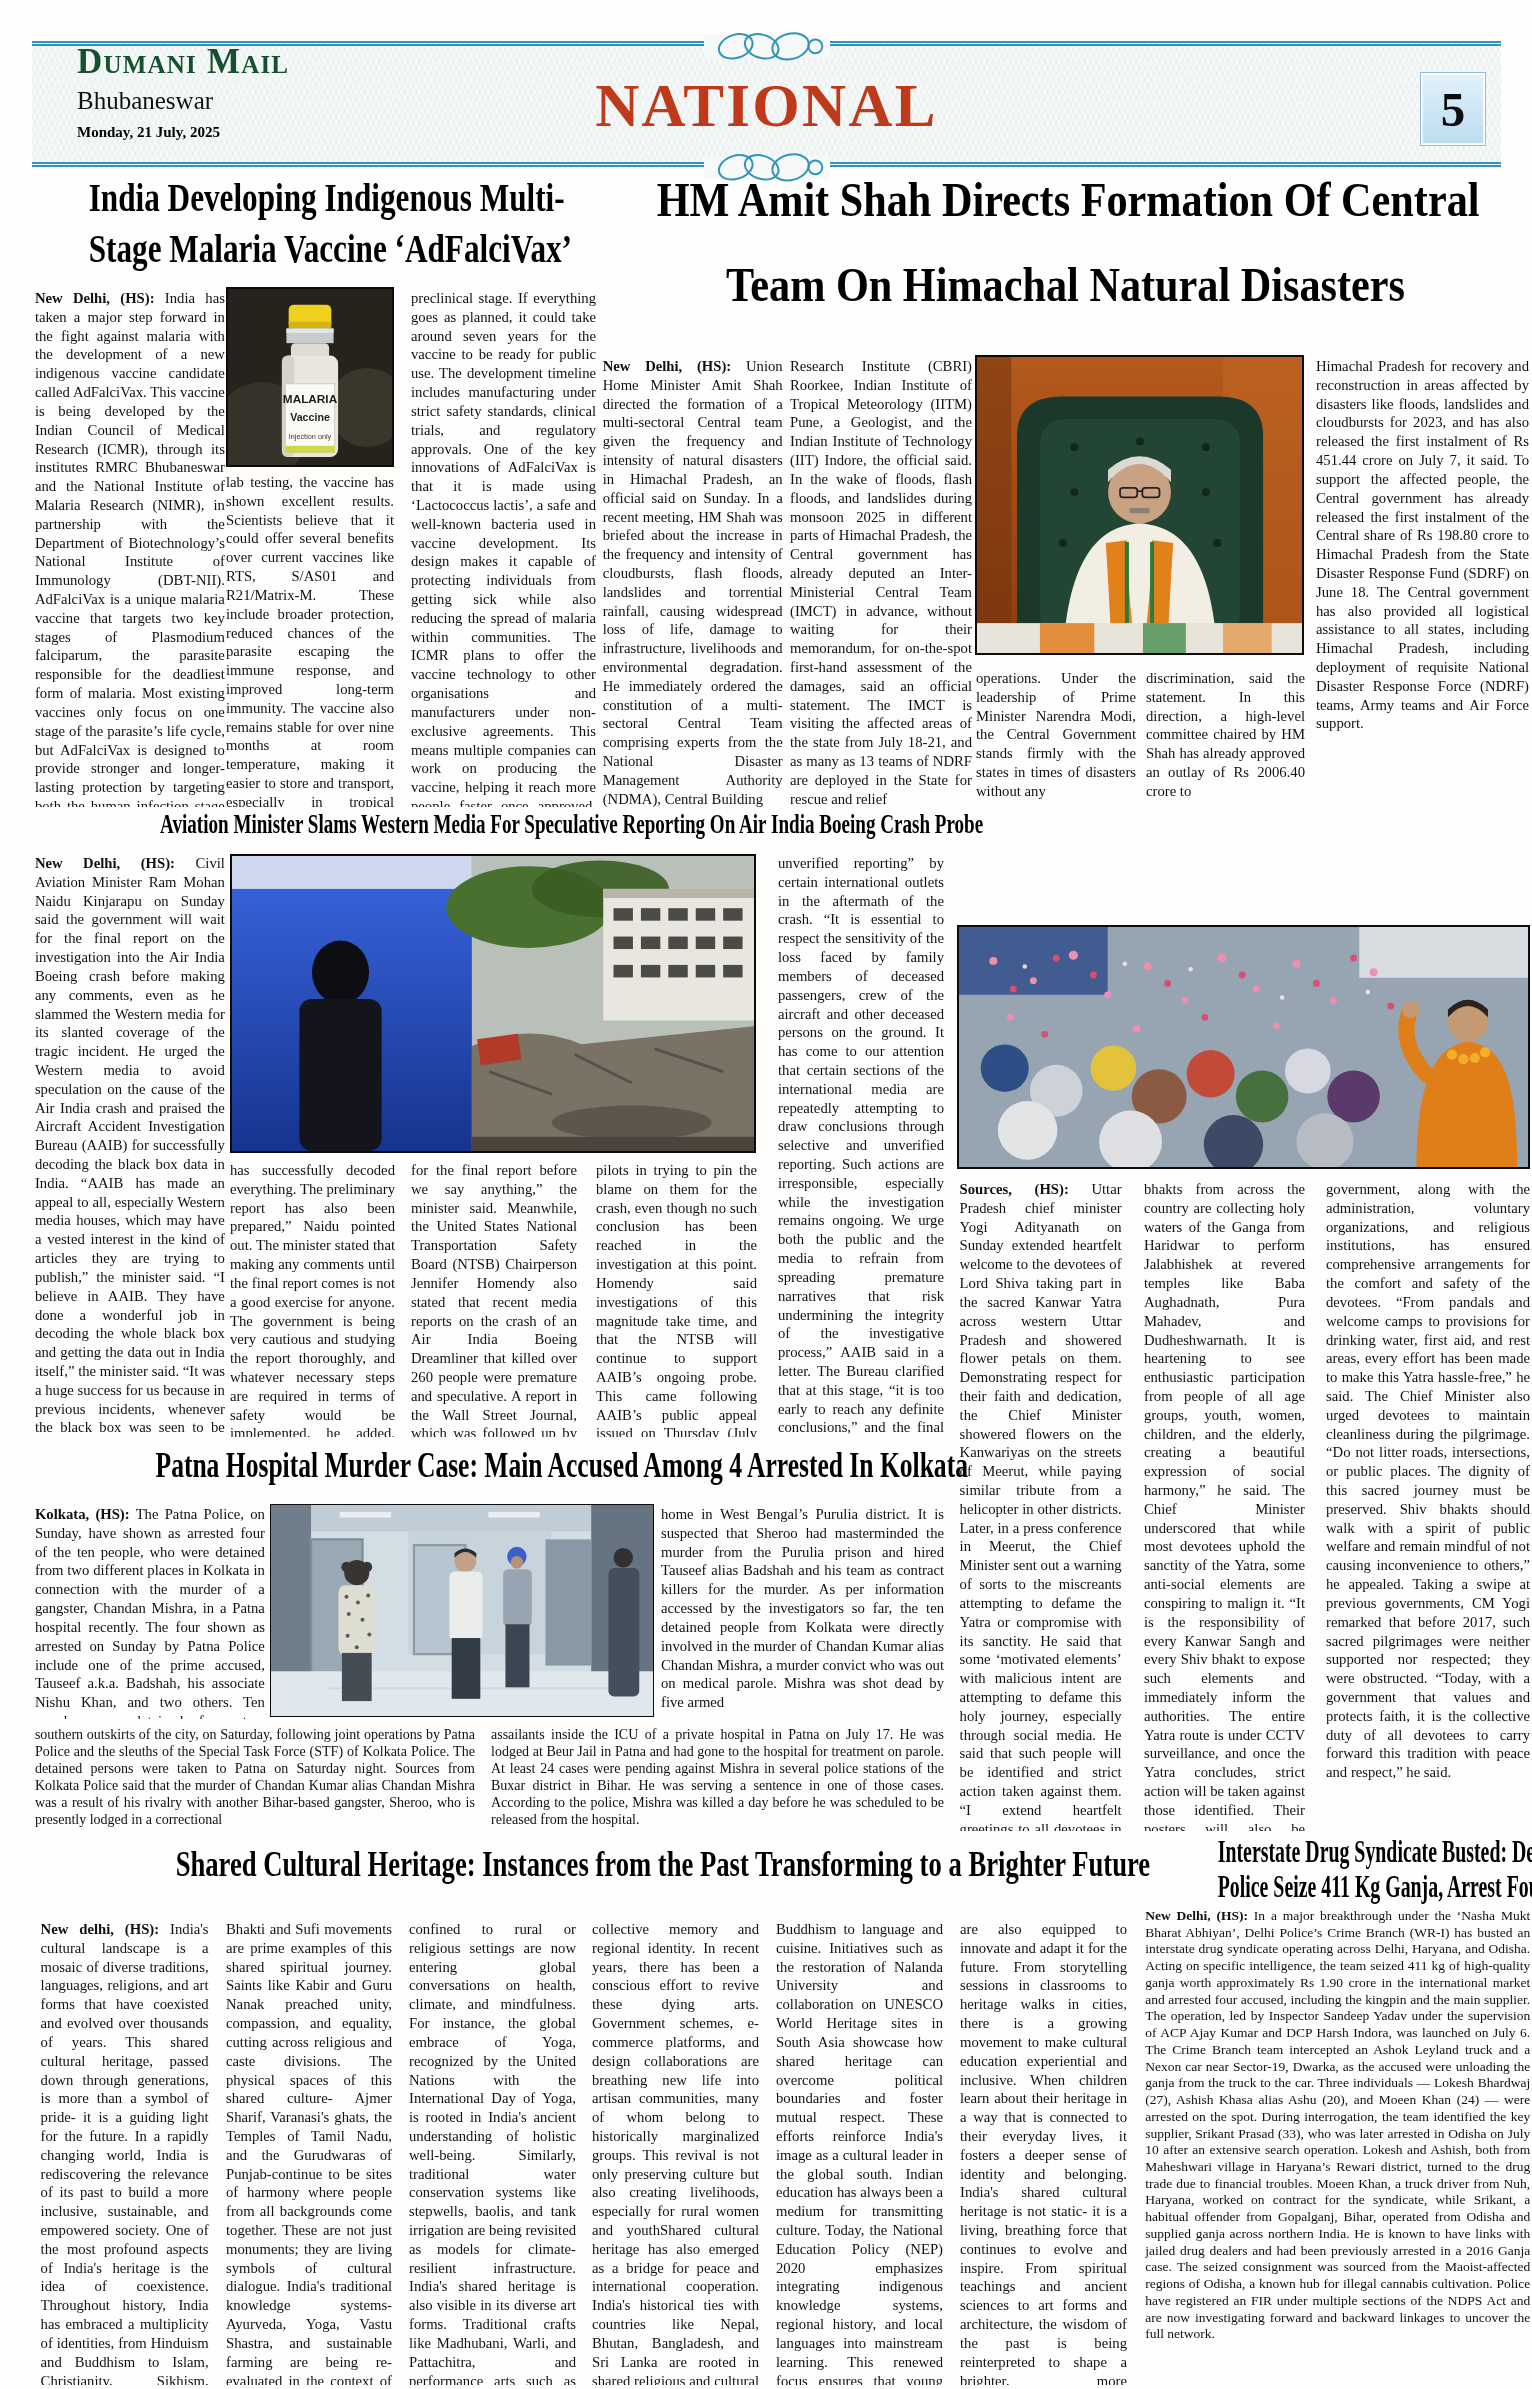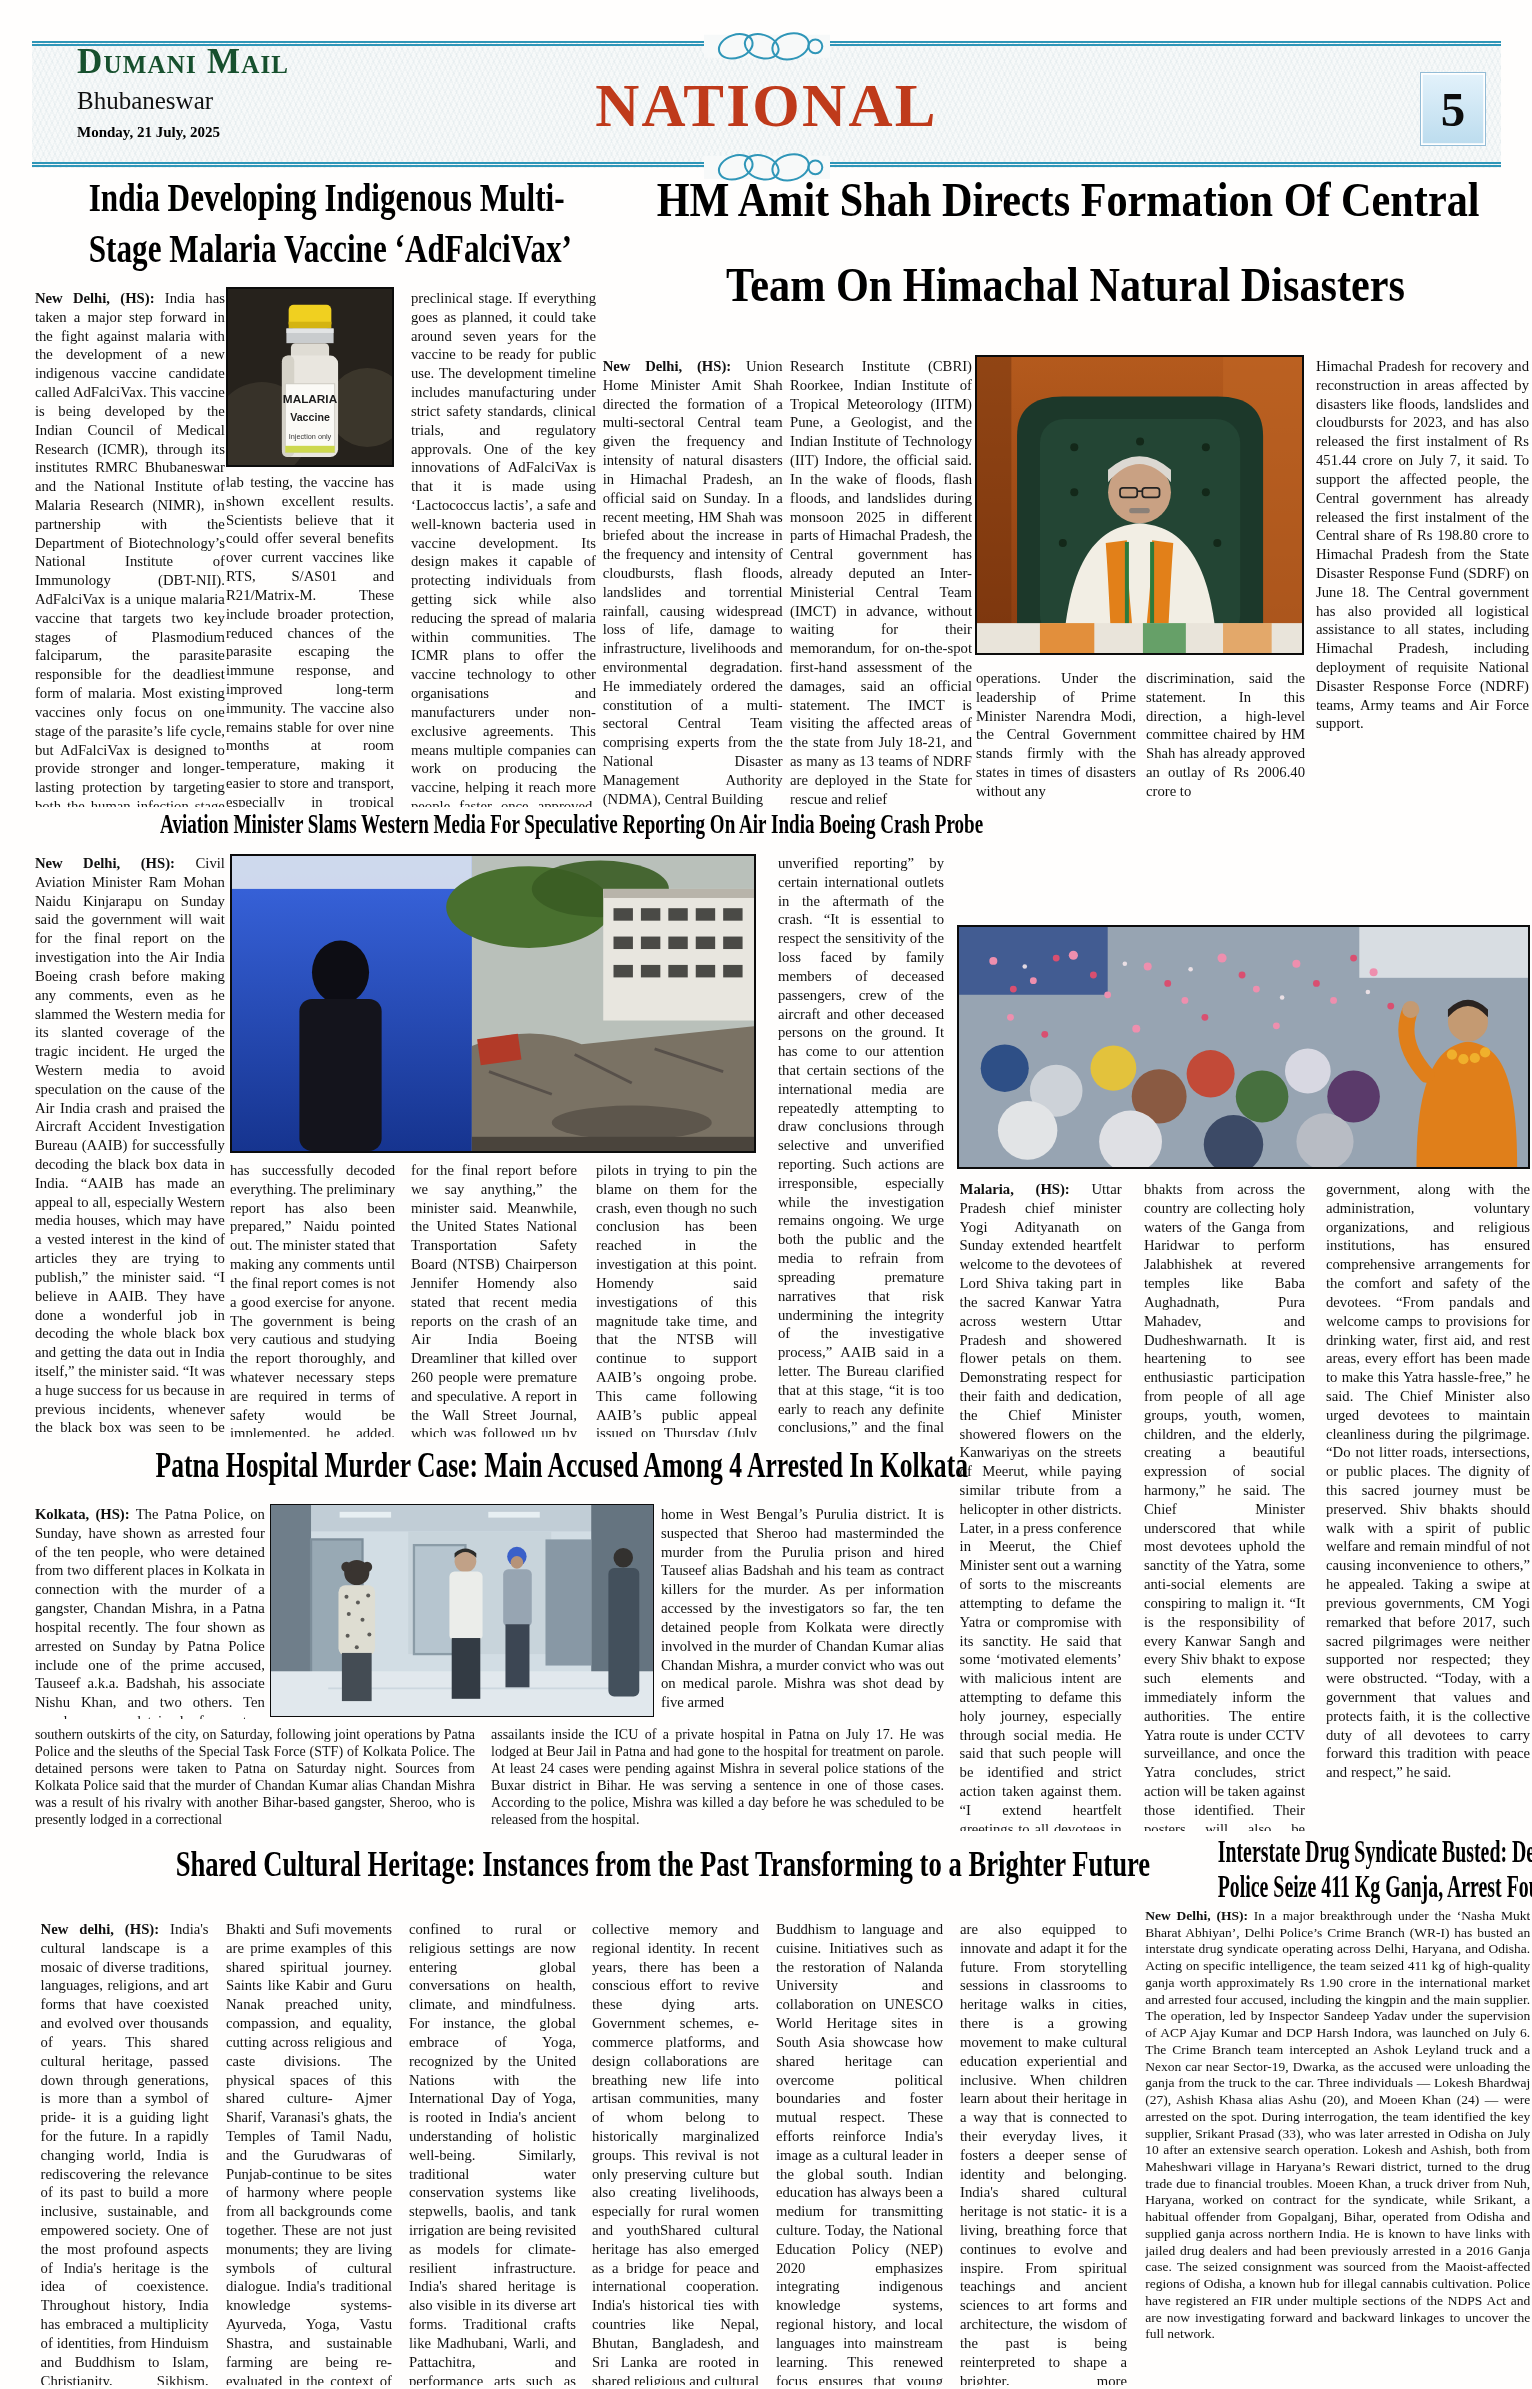--- a/index.html
+++ b/index.html
@@ -317,21 +317,21 @@
         <g fill="#f3e6ea" opacity="0.9">
             <circle cx="115" cy="70" r="4"></circle>
             <circle cx="290" cy="65" r="4"></circle>
             <circle cx="405" cy="75" r="4"></circle>
             <circle cx="565" cy="125" r="4"></circle>
             <circle cx="715" cy="115" r="4"></circle>
           </g>
       </svg>
     </div>
     <div class="body-col" style="left:4.6px; top:375px; width:162px; height:651px;">
-      <span class="dl">Malaria, (HS):</span>
+      <span class="dl">Sources, (HS):</span>
       <span>Uttar Pradesh chief minister Yogi Adityanath on Sunday extended heartfelt welcome to the devotees of Lord Shiva taking part in the sacred Kanwar Yatra across western Uttar Pradesh and showered flower petals on them. Demonstrating respect for their faith and dedication, the Chief Minister showered flowers on the Kanwariyas on the streets of Meerut, while paying similar tribute from a helicopter in other districts. Later, in a press conference in Meerut, the Chief Minister sent out a warning of sorts to the miscreants attempting to defame the Yatra or compromise with its sanctity. He said that some ‘motivated elements’ with malicious intent are attempting to defame this holy journey, especially through social media. He said that such people will be identified and strict action taken against them. “I extend heartfelt greetings to all devotees in this auspicious month of Sawan,” CM Yogi said. “Lakhs of Lord Shiva</span>
     </div>
     <div class="body-col" style="left:189px; top:375px; width:161px; height:651px;">
       <span>bhakts from across the country are collecting holy waters of the Ganga from Haridwar to perform Jalabhishek at revered temples like Baba Aughadnath, Pura Mahadev, and Dudheshwarnath. It is heartening to see enthusiastic participation from people of all age groups, youth, women, children, and the elderly, creating a beautiful expression of social harmony,” he said. The Chief Minister underscored that while most devotees uphold the sanctity of the Yatra, some anti-social elements are conspiring to malign it. “It is the responsibility of every Kanwar Sangh and every Shiv bhakt to expose such elements and immediately inform the authorities. The entire Yatra route is under CCTV surveillance, and once the Yatra concludes, strict action will be taken against those identified. Their posters will also be displayed publicly,” he stated. Highlighting the extensive preparations made for the smooth conduct of the Yatra, CM Yogi said that the</span>
     </div>
     <div class="body-col" style="left:371px; top:375px; width:204px; height:651px;">
       <span>government, along with the administration, voluntary organizations, and religious institutions, has ensured comprehensive arrangements for the comfort and safety of the devotees. “From pandals and welcome camps to provisions for drinking water, first aid, and rest areas, every effort has been made to make this Yatra hassle-free,” he said. The Chief Minister also urged devotees to maintain cleanliness during the pilgrimage. “Do not litter roads, intersections, or public places. The dignity of this sacred journey must be preserved. Shiv bhakts should walk with a spirit of public welfare and remain mindful of not causing inconvenience to others,” he appealed. Taking a swipe at previous governments, CM Yogi remarked that before 2017, such sacred pilgrimages were neither supported nor respected; they were obstructed. “Today, with a government that values and protects faith, it is the collective duty of all devotees to carry forward this tradition with peace and respect,” he said.</span>
     </div>
   </div>
 

